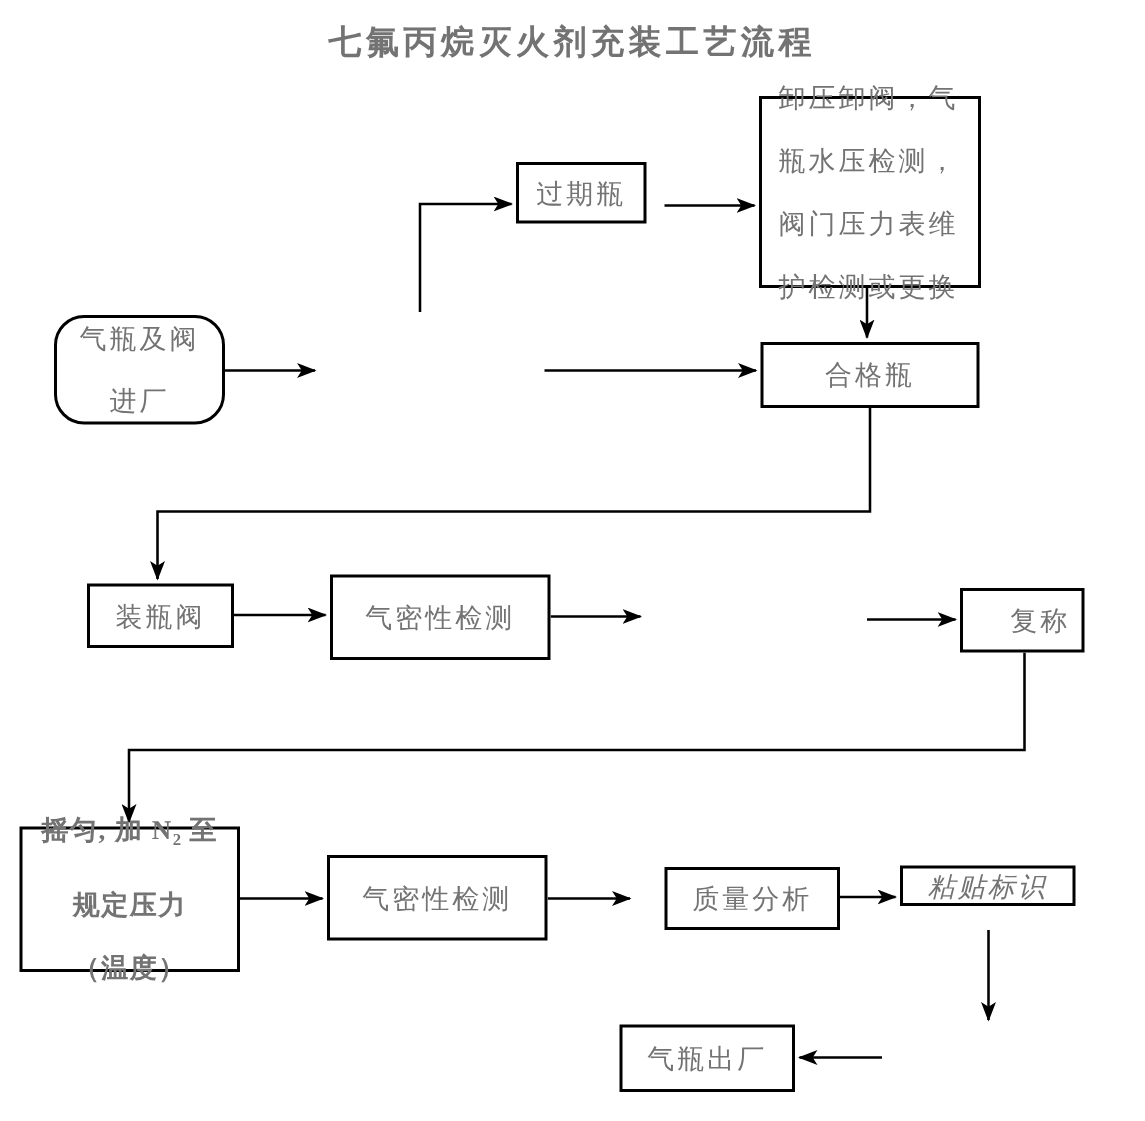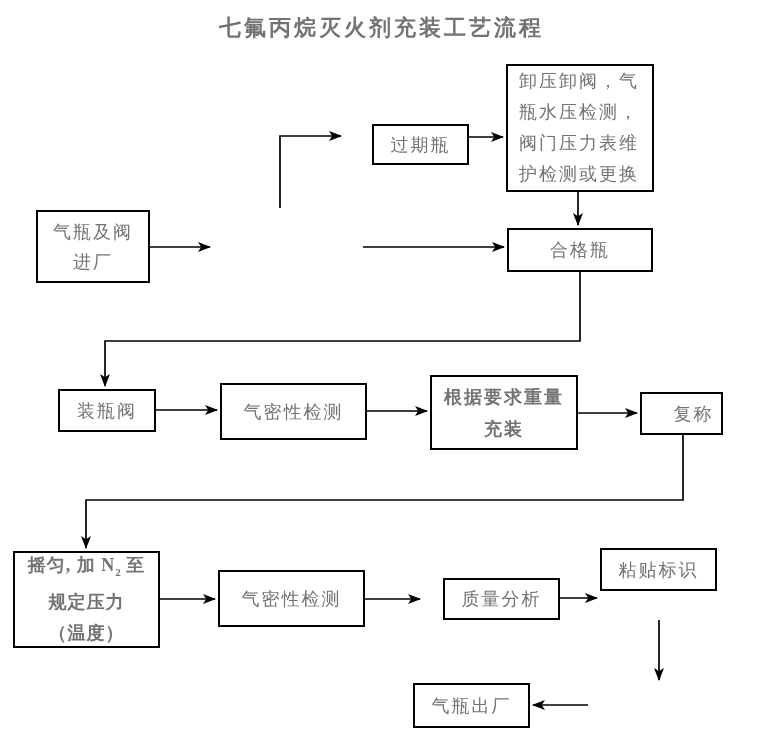--- a/index.html
+++ b/index.html
@@ -11,36 +11,37 @@
   #title{
     position:absolute;left:0;top:13px;width:763px;text-align:center;
     font-size:22px;font-weight:bold;letter-spacing:3px;
   }
   #wires{position:absolute;left:0;top:0;width:763px;height:747px;}
   .node{
     position:absolute;border:2px solid #000;background:#fff;
     display:flex;flex-direction:column;justify-content:center;align-items:center;
     font-size:18px;letter-spacing:2px;line-height:30px;box-sizing:border-box;
     text-align:center;
+    gap:11px;
   }
   .node.left{align-items:flex-start;text-align:left;}
   .node.bold{font-weight:bold;}
-  .n-intake   {left:36px;  top:210px; width:114px; height:73px;}
+  .n-intake   {left:36px;  top:210px; width:114px; height:73px;border-radius:20px;}
   .n-inspect  {left:213px; top:208px; width:150px; height:74px; padding-left:11px;}
-  .n-expired  {left:344px; top:124px; width:97px;  height:41px;margin-left:28px;}
+  .n-expired  {left:344px; top:108px; width:87px;  height:41px;}
   .n-maintain {left:506px; top:64px;  width:148px; height:128px; padding-left:11px; line-height:31px;}
   .n-qualified{left:507px; top:228px; width:146px; height:44px;}
   .n-valve    {left:58px;  top:389px; width:98px;  height:43px;}
   .n-airtight1{left:220px; top:383px; width:147px; height:57px;}
   .n-fill     {left:430px; top:375px; width:148px; height:75px; line-height:32px;}
   .n-reweigh  {left:640px; top:392px; width:83px;  height:43px;padding-left:24px;}
   .n-shake    {left:13px;  top:551px; width:147px; height:97px; line-height:31px; letter-spacing:1px;}
   .n-airtight2{left:218px; top:570px; width:147px; height:57px;}
   .n-quality  {left:423px; top:578px; width:117px; height:42px;margin-left:20px;}
-  .n-labeling {left:600px; top:548px; width:117px; height:43px;}
+  .n-labeling {left:600px; top:577px; width:117px; height:27px;font-style:italic;}
   .n-warehouse{left:588px; top:683px; width:147px; height:44px;}
   .n-shipout  {left:413px; top:683px; width:117px; height:45px;}
   sub.nsub{font-size:0.62em;letter-spacing:0;}
   .wire{stroke:#000;stroke-width:1.7;fill:none;}
 </style>
 </head>
 <body>
 
 <div id="page">
 
@@ -91,24 +92,20 @@
   </div>
 
   <div class="node n-valve">
     <span>装瓶阀</span>
   </div>
 
   <div class="node n-airtight1">
     <span>气密性检测</span>
   </div>
 
-  <div class="node bold n-fill">
-    <span>根据要求重量</span>
-    <span>充装</span>
-  </div>
 
   <div class="node n-reweigh">
     <span>复称</span>
   </div>
 
   <div class="node bold n-shake">
     <span><span>摇匀, 加 N</span><sub class="nsub">2</sub><span> 至</span></span>
     <span>规定压力</span>
     <span>（温度）</span>
   </div>

